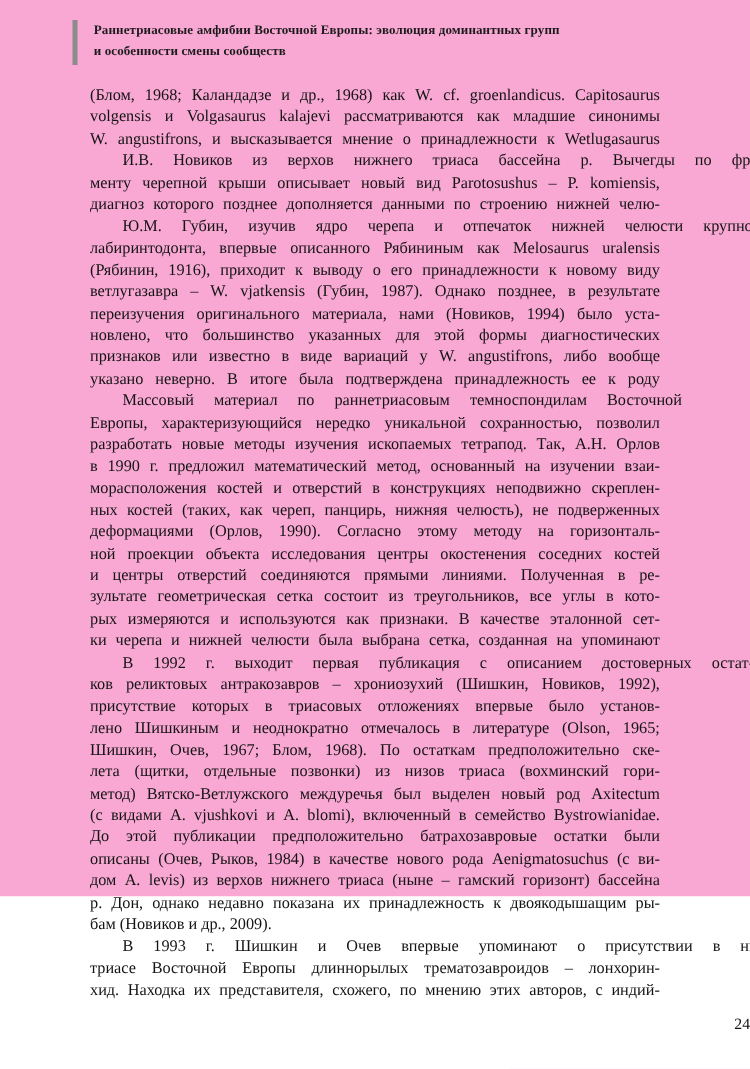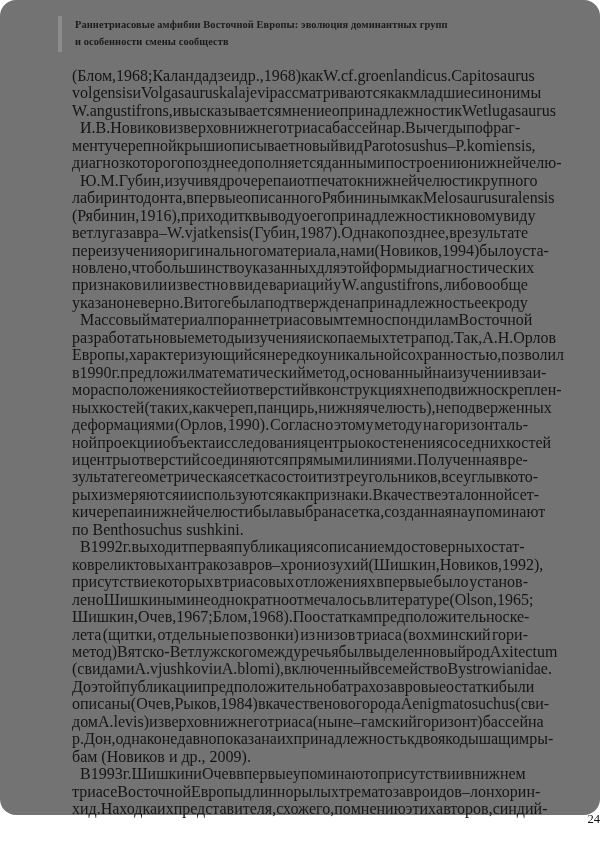--- a/index.html
+++ b/index.html
@@ -13,23 +13,22 @@
     height: 855px;
     overflow: hidden;
     font-family: "Liberation Serif", "DejaVu Serif", serif;
     color: #1a1a1a;
     -webkit-font-smoothing: antialiased;
   }
 
   #page {
     position: relative;
     width: 600px;
-    height: 815px;
-    background: #737373;
-    border-radius: 16px;
+    height: 717px;
+    background: #f9a8d4;
   }
 
   
   #running-head {
     position: absolute;
     left: 58px;
     top: 16px;
     width: 470px;
     display: flex;
     align-items: stretch;
@@ -56,21 +55,21 @@
 
   
   #body-text {
     position: absolute;
     left: 72px;
     top: 67px;
     width: 456px;
   }
   .para {
     margin: 0;
-    font-size: 16px;
+    font-size: 13px;
     line-height: 17.45px;
     text-align: justify;
     text-indent: 0;
     color: #141414;
   }
   
   .ln {
     display: block;
     white-space: nowrap;
   }
@@ -83,21 +82,21 @@
   .ln.j > span { white-space: pre; }
   
   .ln.last {
     display: block;
     white-space: nowrap;
   }
   
   .ln.ind {
     padding-left: 23px;
   }
-  .ln.j.ind { width: calc(100% - 23px); margin-left: 8px; padding-left: 0; }
+  .ln.j.ind { width: calc(100% - 23px); margin-left: 26px; padding-left: 0; gap: 16px; }
 
   
   #folio {
     position: absolute;
     left: 0;
     top: 812px;
     width: 600px;
     text-align: right;
     font-size: 12.6px;
     color: #141414;
@@ -287,37 +286,37 @@
       <p class="para">
         <span class="ln j ind">
           <span>Массовый</span>
           <span>материал</span>
           <span>по</span>
           <span>раннетриасовым</span>
           <span>темноспондилам</span>
           <span>Восточной</span>
         </span>
         <span class="ln j">
+          <span>Европы,</span>
+          <span>характеризующийся</span>
+          <span>нередко</span>
+          <span>уникальной</span>
+          <span>сохранностью,</span>
+          <span>позволил</span>
+        </span>
+        <span class="ln j">
           <span>разработать</span>
           <span>новые</span>
           <span>методы</span>
           <span>изучения</span>
           <span>ископаемых</span>
           <span>тетрапод.</span>
           <span>Так,</span>
           <span>А.Н.</span>
           <span>Орлов</span>
-        </span>
-        <span class="ln j">
-          <span>Европы,</span>
-          <span>характеризующийся</span>
-          <span>нередко</span>
-          <span>уникальной</span>
-          <span>сохранностью,</span>
-          <span>позволил</span>
         </span>
         <span class="ln j">
           <span>в</span>
           <span>1990</span>
           <span>г.</span>
           <span>предложил</span>
           <span>математический</span>
           <span>метод,</span>
           <span>основанный</span>
           <span>на</span>
@@ -407,21 +406,20 @@
           <span>и</span>
           <span>нижней</span>
           <span>челюсти</span>
           <span>была</span>
           <span>выбрана</span>
           <span>сетка,</span>
           <span>созданная</span>
           <span>на</span>
           <span>упоминают</span>
         </span>
-        <span class="ln last">по Benthosuchus sushkini.</span>
       </p>
       <p class="para">
         <span class="ln j ind">
           <span>В</span>
           <span>1992</span>
           <span>г.</span>
           <span>выходит</span>
           <span>первая</span>
           <span>публикация</span>
           <span>с</span>

